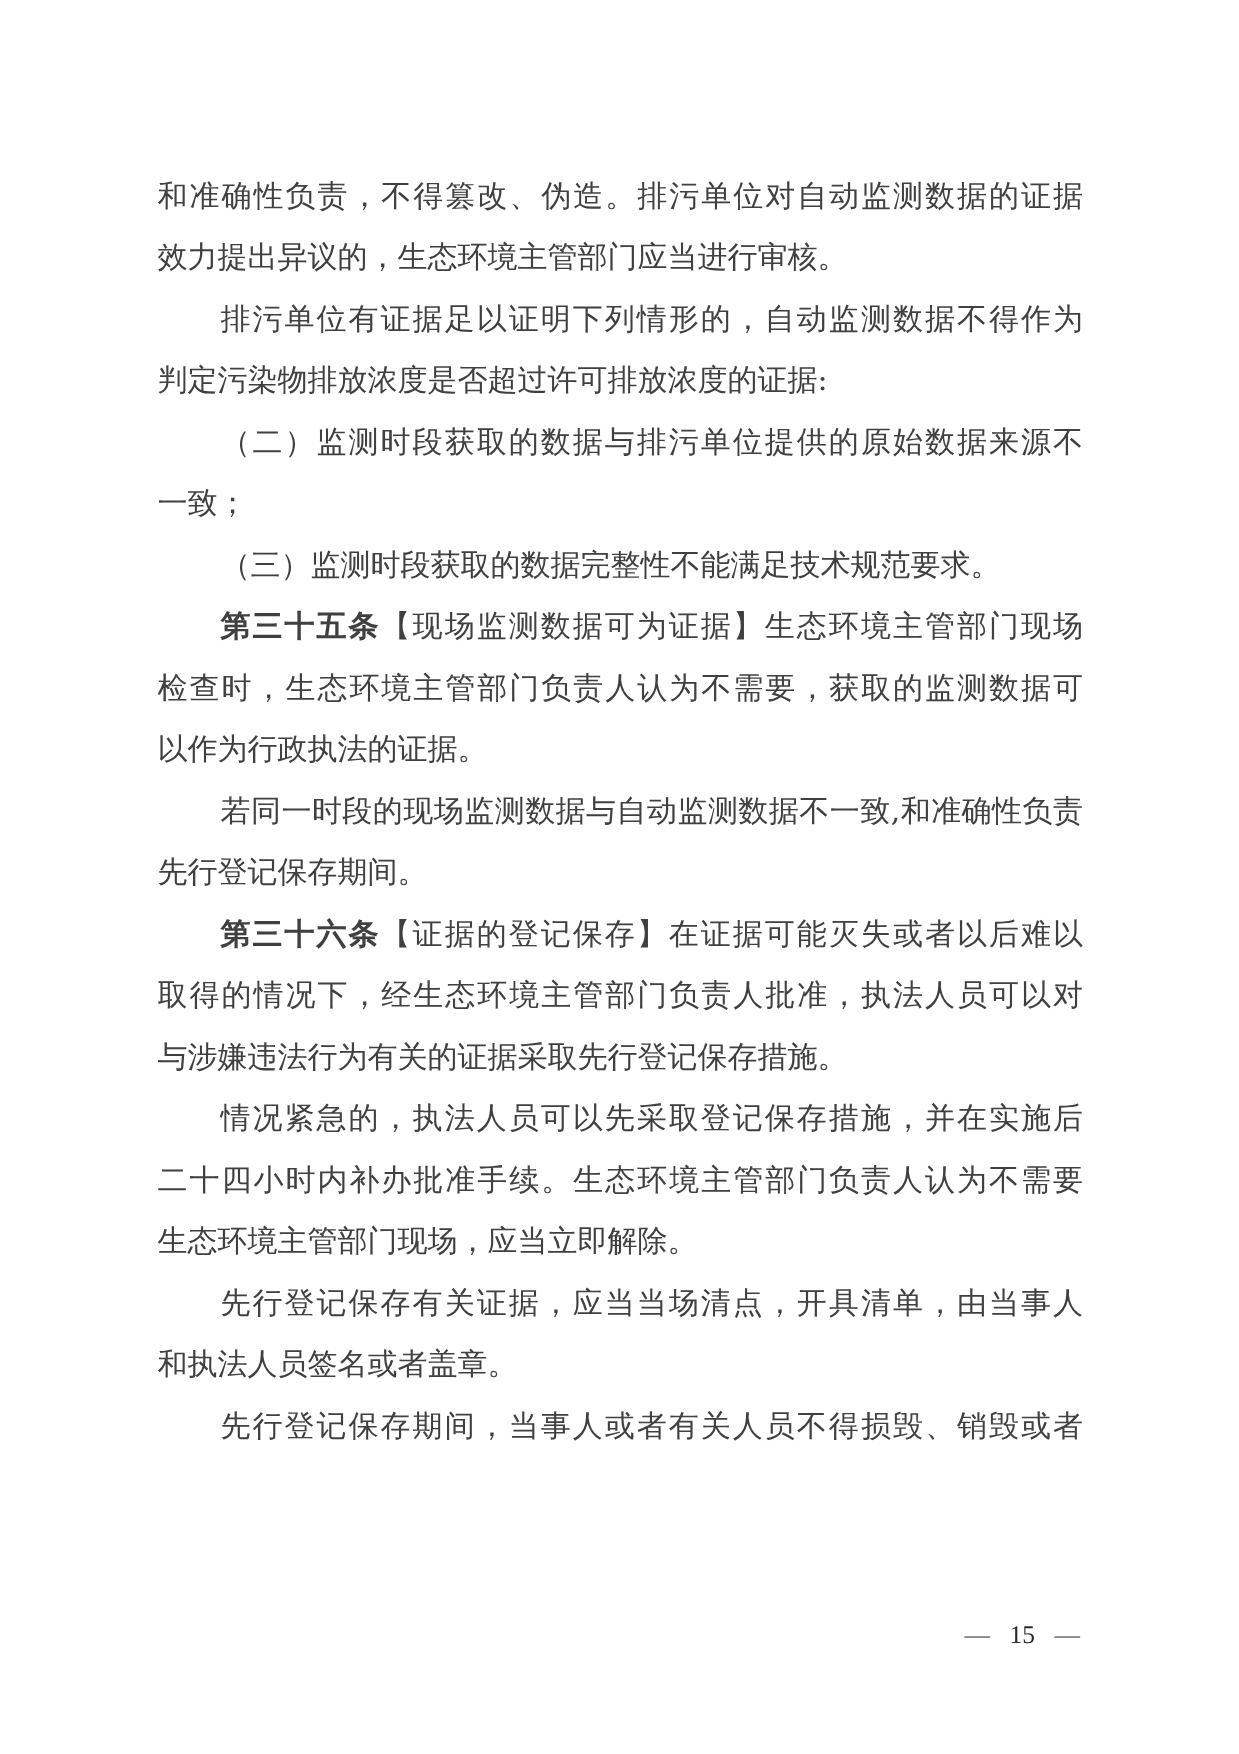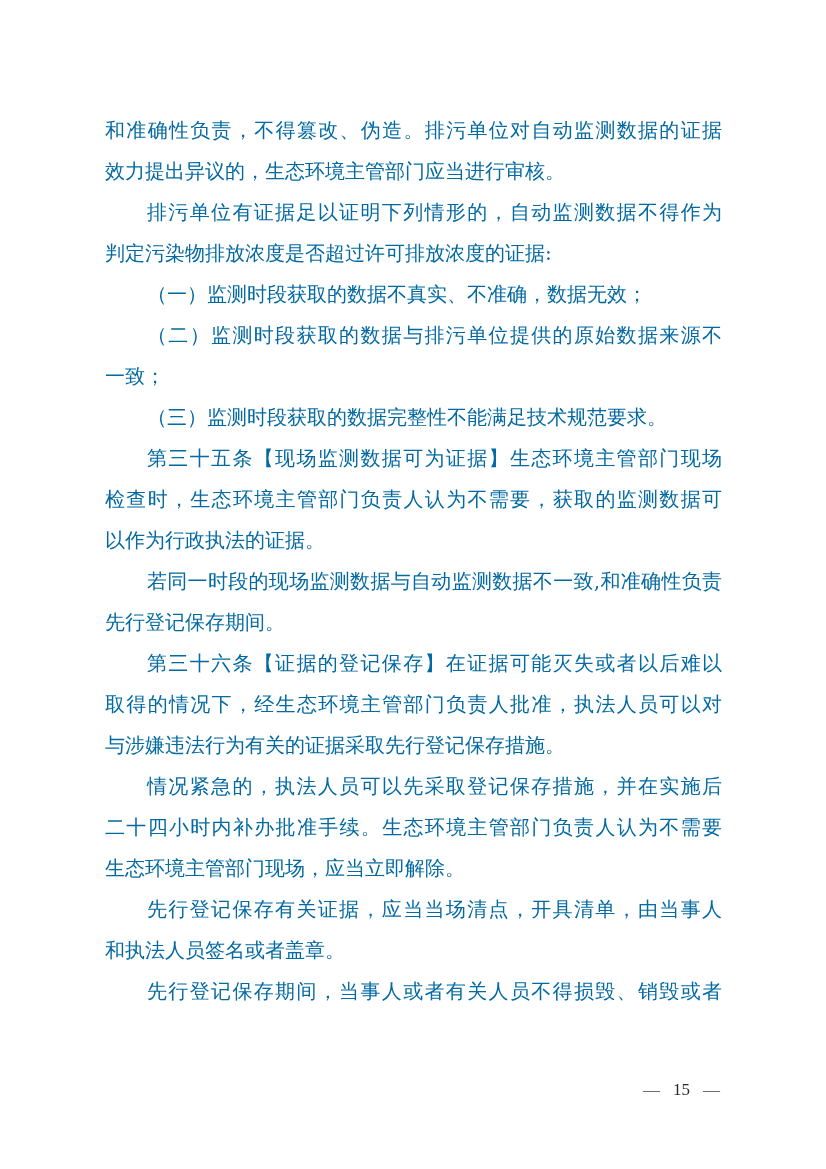--- a/index.html
+++ b/index.html
@@ -14,39 +14,39 @@
     background: #ffffff;
     overflow: hidden;
     font-family: "DejaVu Serif", "Liberation Serif", serif;
   }
   .doc-body {
     position: absolute;
     left: 105px;
     top: 110px;
     width: 617px;
     font-size: 20px;
-    color: #0369a1;
+    color: #404040;
   }
   .line {
     line-height: 41px;
     height: 41px;
     text-align: left;
     text-align-last: left;
     white-space: nowrap;
   }
   .line.justify {
     white-space: normal;
     text-align: justify;
     text-align-last: justify;
   }
   .line.indent {
     text-indent: 42px;
   }
   .article-no {
-    font-weight: 400;
+    font-weight: 700;
   }
   .footer {
     position: absolute;
     top: 1080px;
     right: 106px;
     display: flex;
     align-items: center;
     gap: 13px;
     font-size: 17px;
     line-height: 20px;
@@ -60,21 +60,20 @@
 </style>
 </head>
 <body>
 
 <div class="page">
   <div class="doc-body" id="doc-body">
       <div class="line justify"><span>和准确性负责，不得篡改、伪造。排污单位对自动监测数据的证据</span></div>
       <div class="line"><span>效力提出异议的，生态环境主管部门应当进行审核。</span></div>
       <div class="line indent justify"><span>排污单位有证据足以证明下列情形的，自动监测数据不得作为</span></div>
       <div class="line"><span>判定污染物排放浓度是否超过许可排放浓度的证据:</span></div>
-      <div class="line indent"><span>（一）监测时段获取的数据不真实、不准确，数据无效；</span></div>
       <div class="line indent justify"><span>（二）监测时段获取的数据与排污单位提供的原始数据来源不</span></div>
       <div class="line"><span>一致；</span></div>
       <div class="line indent"><span>（三）监测时段获取的数据完整性不能满足技术规范要求。</span></div>
       <div class="line indent justify"><span class="article-no">第三十五条</span><span>【现场监测数据可为证据】生态环境主管部门现场</span></div>
       <div class="line justify"><span>检查时，生态环境主管部门负责人认为不需要，获取的监测数据可</span></div>
       <div class="line"><span>以作为行政执法的证据。</span></div>
       <div class="line indent justify"><span>若同一时段的现场监测数据与自动监测数据不一致,和准确性负责</span></div>
       <div class="line"><span>先行登记保存期间。</span></div>
       <div class="line indent justify"><span class="article-no">第三十六条</span><span>【证据的登记保存】在证据可能灭失或者以后难以</span></div>
       <div class="line justify"><span>取得的情况下，经生态环境主管部门负责人批准，执法人员可以对</span></div>

